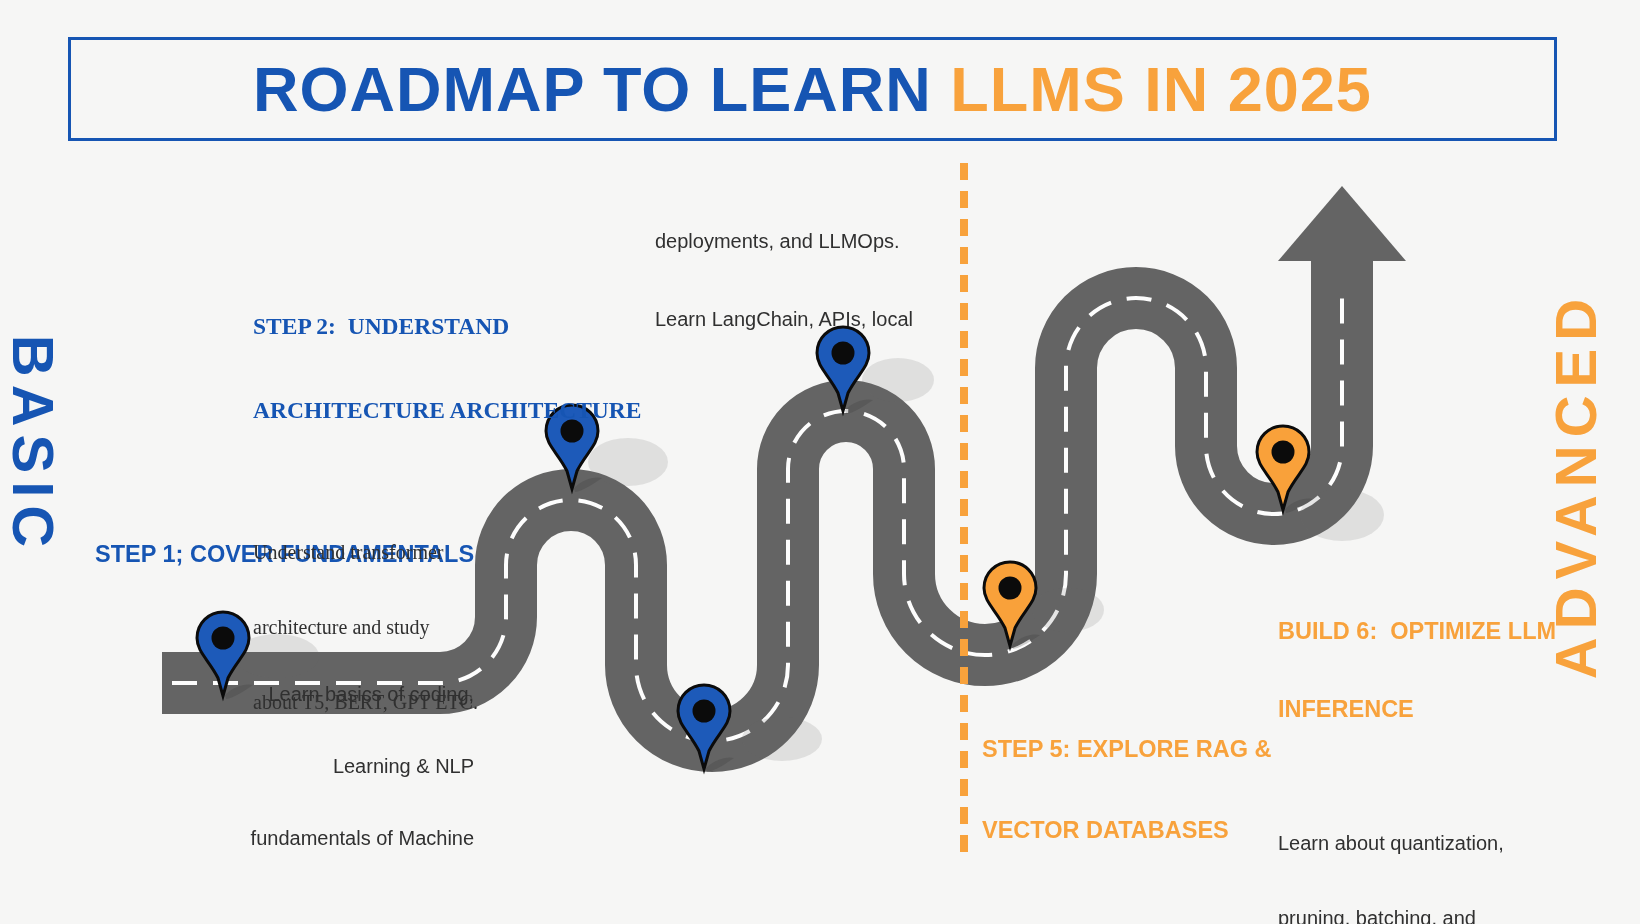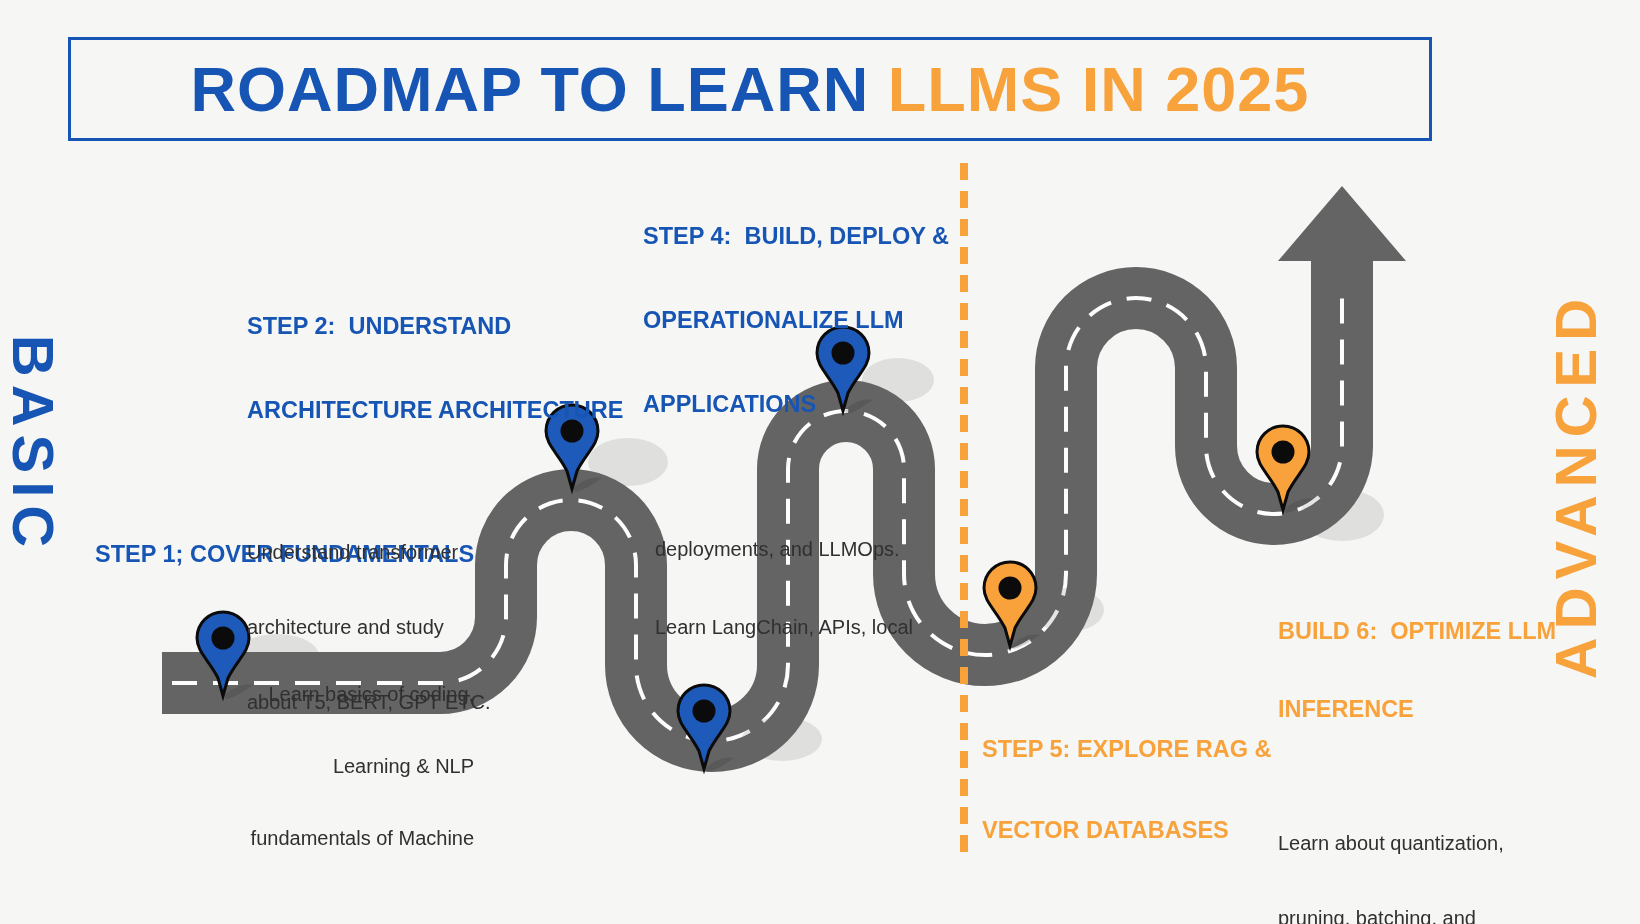--- a/index.html
+++ b/index.html
@@ -16,21 +16,21 @@
   .centerline{fill:none;stroke:#FDFDFD;stroke-width:4;stroke-dasharray:25 16;}
   .arrowhead{fill:var(--road);}
   .shadow{fill:rgba(105,105,105,0.16);}
   .divider{stroke:var(--orange);stroke-width:8;stroke-dasharray:17 11;fill:none;}
   .pin-b .pin-body{fill:var(--pin-blue);stroke:#0b0b0b;stroke-width:3;}
   .pin-o .pin-body{fill:var(--pin-orange);stroke:#0b0b0b;stroke-width:3;}
   .pin-dot{fill:#0b0b0b;}
   .pin-tail{fill:rgba(50,50,50,0.22);}
 
   .title-box{
-    position:absolute;left:68px;top:37px;width:1364px;height:104px;z-index:3;
+    position:absolute;left:68px;top:37px;width:1489px;height:104px;z-index:3;
     border:3px solid var(--blue);display:flex;align-items:center;justify-content:center;
   }
   .title-text{
     font-size:63px;font-weight:800;letter-spacing:1px;white-space:pre;line-height:1;
   }
   .title-blue{color:var(--blue);}
   .title-orange{color:var(--orange);}
 
   .side-label{
     position:absolute;z-index:2;font-weight:800;font-size:58px;letter-spacing:8px;
@@ -145,39 +145,34 @@
     <div class="step-heading">
       <div>STEP 1; COVER FUNDAMENTALS</div>
     </div>
     <div class="step-body">
       <div class="body-line">Learn basics of coding,</div>
       <div class="body-line">Learning &amp; NLP</div>
       <div class="body-line">fundamentals of Machine</div>
     </div>
   </div>
 
-  <div class="step step-2 tone-blue" style="left:247px;top:256px;">
+  <div class="step step-2 tone-blue" style="left:253px;top:256px;font-family:Liberation Serif, serif;">
     <div class="step-heading">
       <div>STEP 2:  UNDERSTAND</div>
       <div>ARCHITECTURE ARCHITECTURE</div>
     </div>
     <div class="step-body">
       <div class="body-line">Understand transformer</div>
       <div class="body-line">architecture and study</div>
       <div class="body-line">about T5, BERT, GPT ETC.</div>
     </div>
   </div>
 
 
   <div class="step step-4 tone-blue" style="left:643px;top:166px;">
-    <div class="step-heading">
-      <div>STEP 4:  BUILD, DEPLOY &amp;</div>
-      <div>OPERATIONALIZE LLM</div>
-      <div>APPLICATIONS</div>
-    </div>
     <div class="step-body">
       <div class="body-line">deployments, and LLMOps.</div>
       <div class="body-line">Learn LangChain, APIs, local</div>
     </div>
   </div>
 
   <div class="step step-5 tone-orange" style="left:982px;top:682px;">
     <div class="step-heading">
       <div>STEP 5: EXPLORE RAG &amp;</div>
       <div>VECTOR DATABASES</div>

